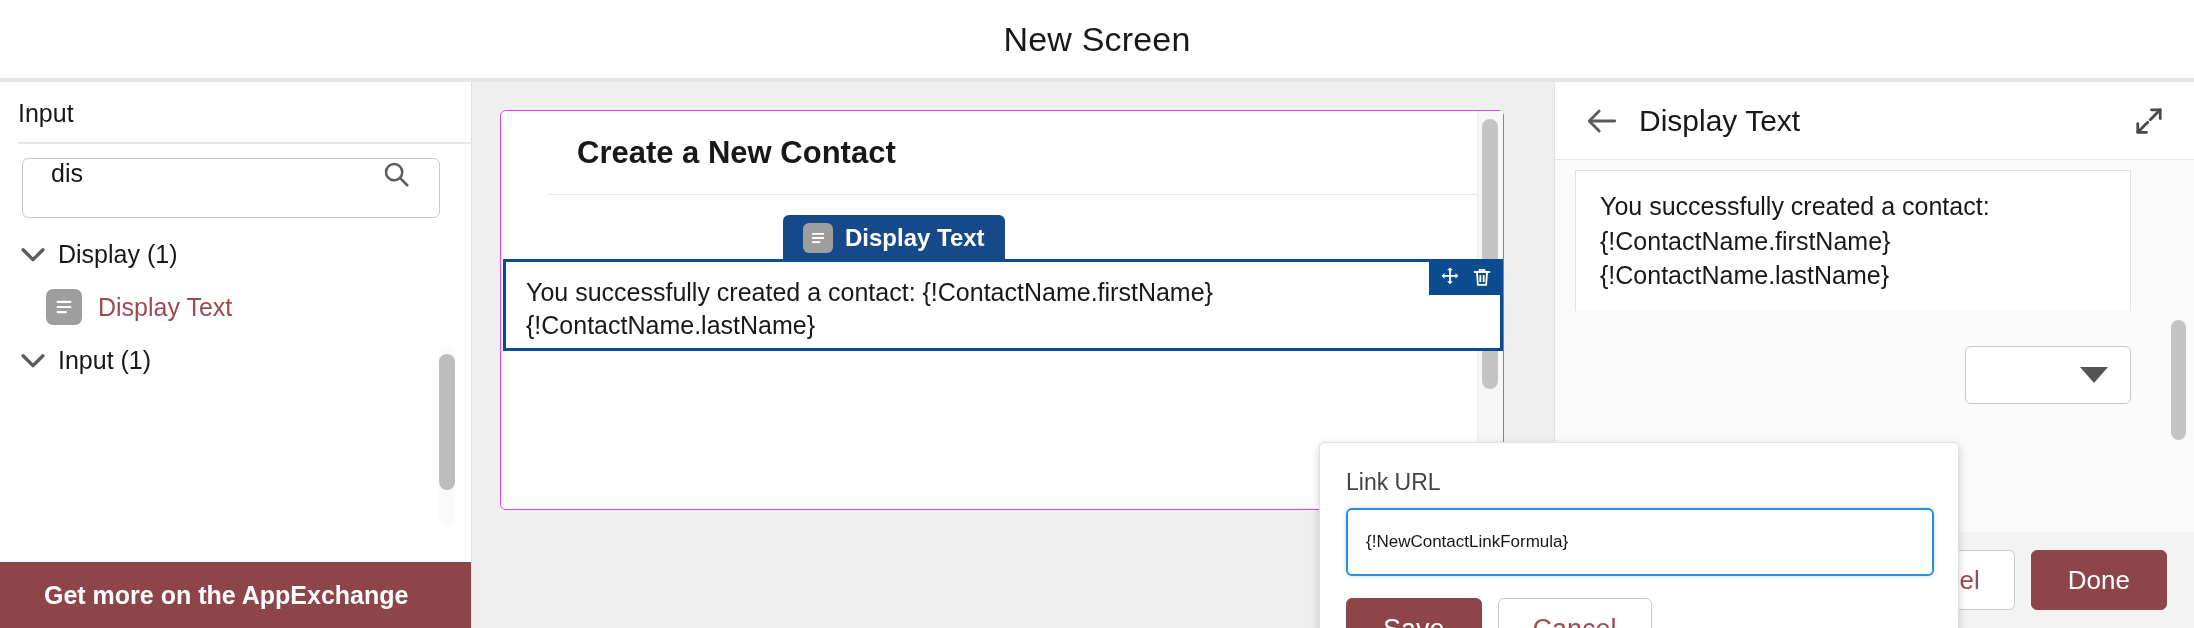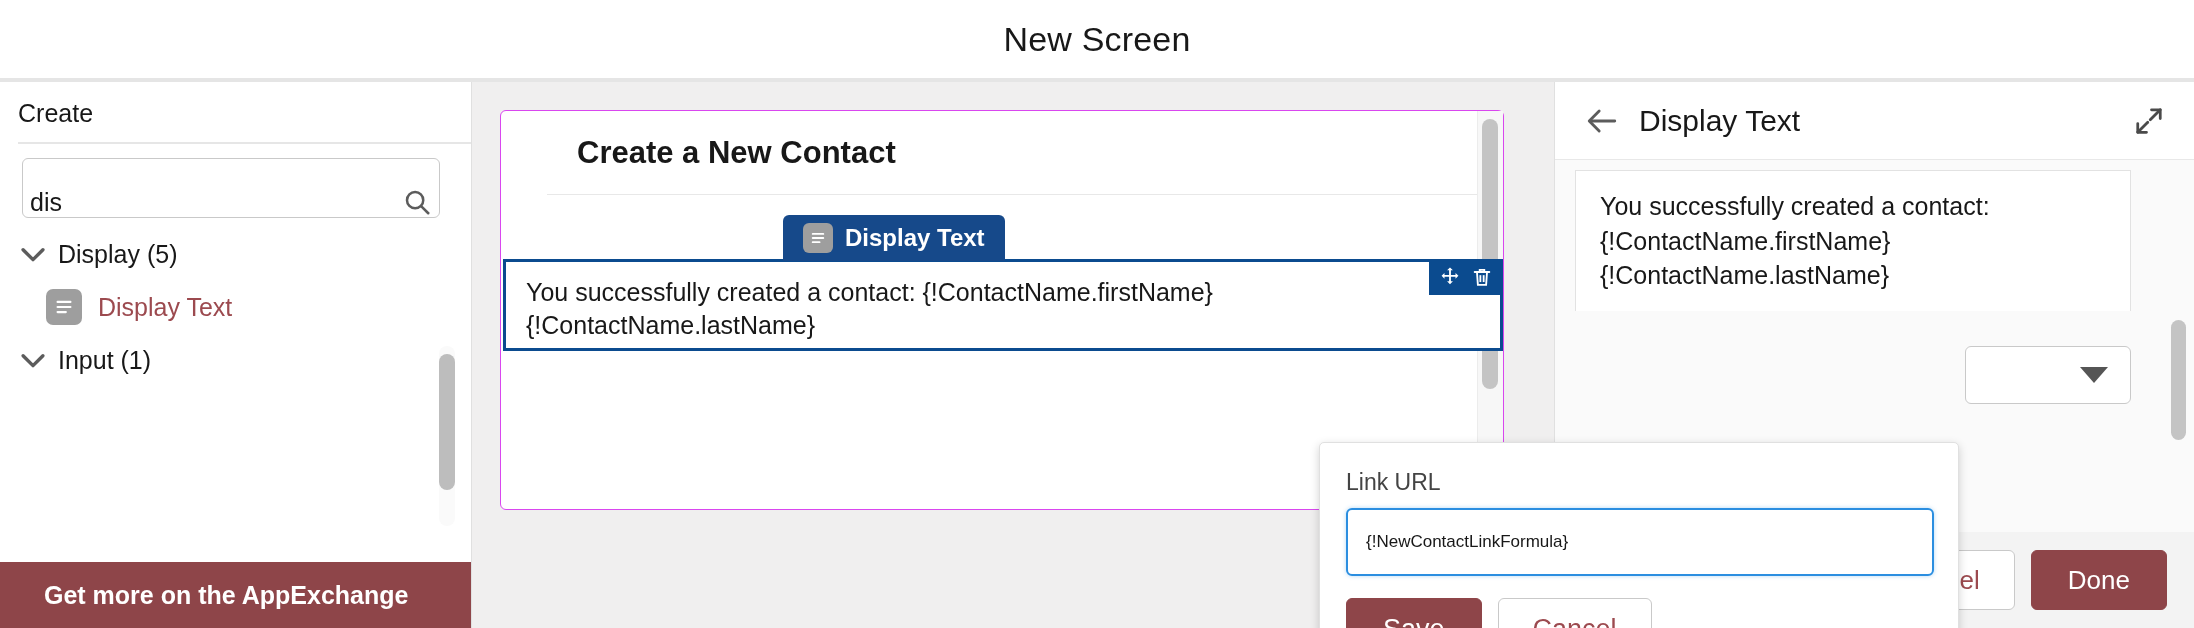--- a/index.html
+++ b/index.html
@@ -43,21 +43,21 @@
     content: ""; position: absolute; left: 0; right: 18px; bottom: 0;
     height: 5px; background: #b4626a; border-radius: 2px;
   }
   .tabs-underline {
     position: absolute; left: 18px; right: 0; bottom: 0; height: 2px; background: #e6e6e6;
   }
 
   .searchwrap { padding: 14px 22px 0 22px; position: relative; }
   .searchbox {
     width: 418px; height: 60px; border: 1px solid #c9c9c9; border-radius: 6px;
-    display: flex; align-items: flex-end; padding: 0 7px; background: #fff;
+    display: flex; align-items: flex-start; padding: 0 28px; background: #fff;
   }
   .searchbox input {
     flex: 1; border: 0; outline: 0; font-size: 25px; color: #181818;
     font-family: "Liberation Sans", sans-serif; background: transparent;
   }
   .search-icon { width: 30px; height: 30px; flex: 0 0 30px; color: #5c5c5c; }
 
   .tree { margin-top: 10px; position: relative; flex: 1; overflow: hidden; }
   .tree-group {
     display: flex; align-items: center; height: 52px; padding-left: 16px; cursor: pointer;
@@ -207,21 +207,21 @@
   </div>
   <div class="titlebar-sep"></div>
 
   <div class="workarea">
 
     <div class="sidebar">
 
       <div class="tabs">
         <div class="tabs-underline"></div>
         <div class="tab">
-          <span>Create</span>
+          <span>Input</span>
         </div>
       </div>
 
       <div class="searchwrap">
         <div class="searchbox">
           <input type="text" value="dis" placeholder="Search components" style="">
           <span class="search-icon">
             <svg viewBox="0 0 24 24" fill="none" stroke="currentColor" stroke-width="2" stroke-linecap="round">
               <circle cx="10.5" cy="10.5" r="6.5"></circle>
                 <line x1="15.5" y1="15.5" x2="21" y2="21"></line>
@@ -233,21 +233,21 @@
       <div class="tree">
         <div class="sb-track"></div>
         <div class="sb-scroll"></div>
 
         <div class="tree-group">
           <span class="chev">
             <svg viewBox="0 0 24 24" fill="none" stroke="currentColor" stroke-width="2.4" stroke-linecap="round" stroke-linejoin="round">
               <polyline points="5,9 12,16 19,9"></polyline>
             </svg>
           </span>
-          <span class="tree-group-label">Display (5)</span>
+          <span class="tree-group-label">Display (1)</span>
         </div>
 
         <div class="tree-item">
           <span class="doc-icon-sq">
             <svg viewBox="0 0 24 24" fill="none" stroke="currentColor" stroke-width="2.4" stroke-linecap="round">
               <line x1="5" y1="6.5" x2="19" y2="6.5"></line>
               <line x1="5" y1="12" x2="19" y2="12"></line>
               <line x1="5" y1="17.5" x2="14" y2="17.5"></line>
             </svg>
           </span>

